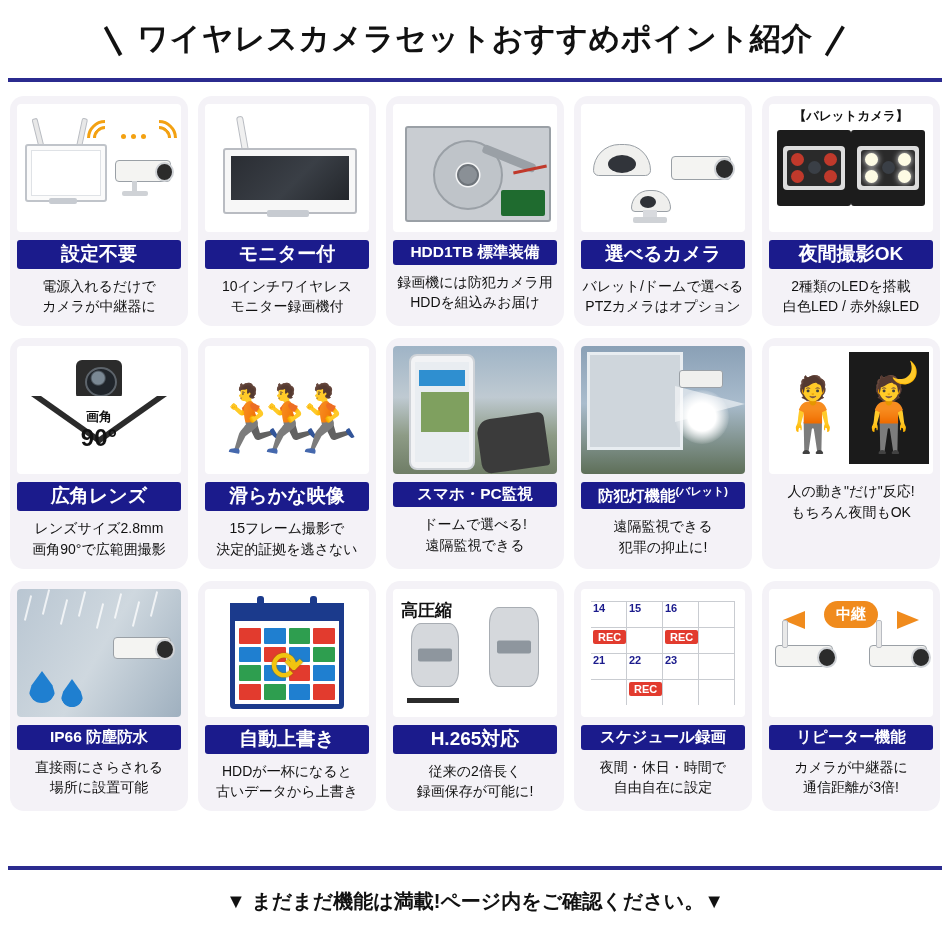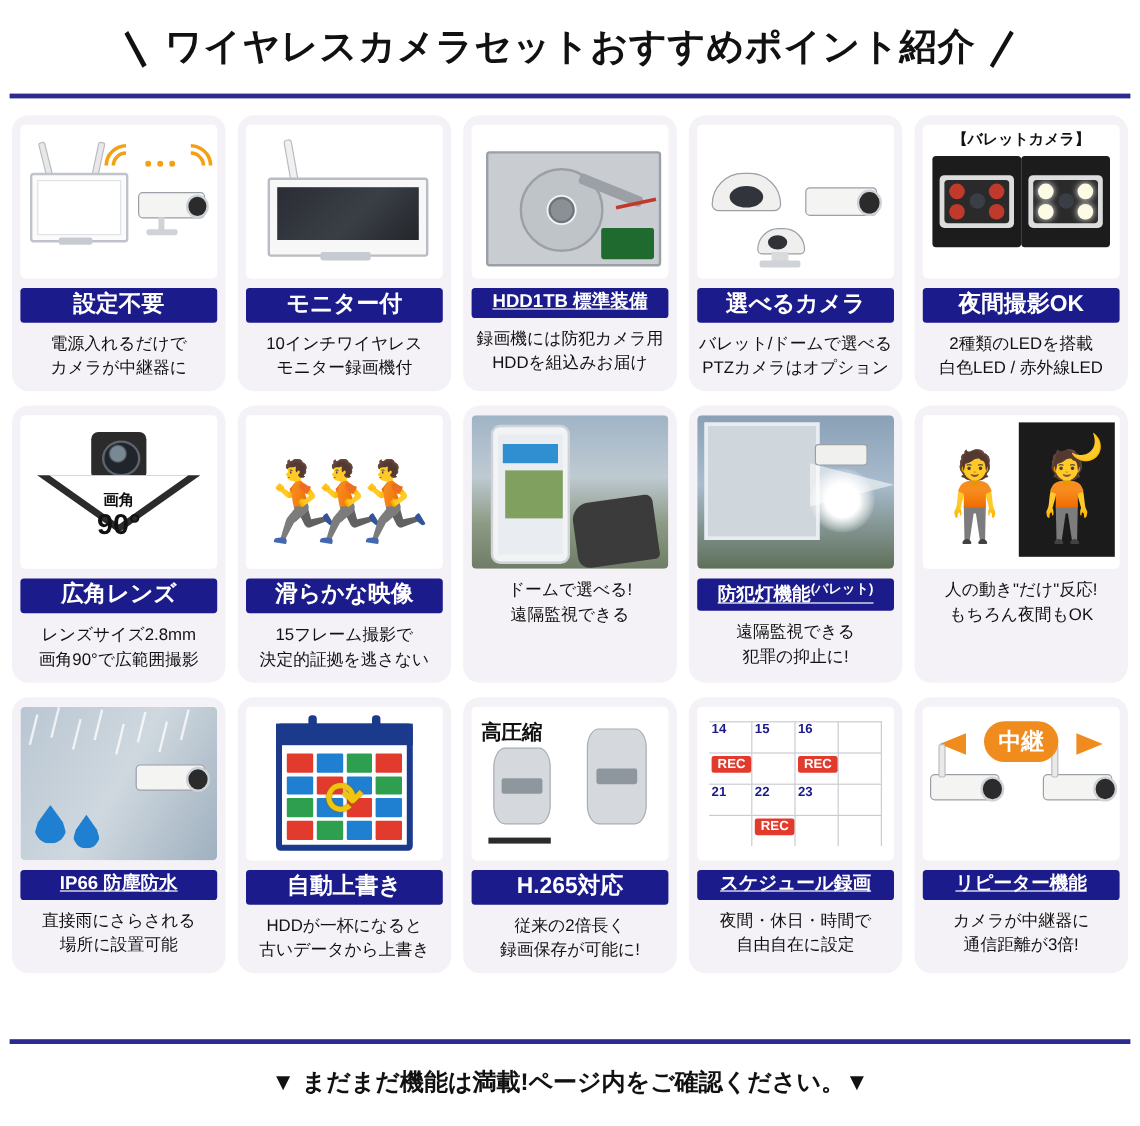--- a/index.html
+++ b/index.html
@@ -78,21 +78,21 @@
     color: #fff;
     text-align: center;
     font-weight: bold;
     font-size: 19px;
     border-radius: 3px;
     padding: 3px 0 4px 0;
     line-height: 1.15;
     white-space: nowrap;
     overflow: hidden;
   }
-  .badge.small { font-size: 15.5px; text-decoration: underline; }
+  .badge.small { font-size: 15.5px; }
   .badge .sup {
     font-size: 11px;
     vertical-align: super;
   }
   .desc {
     margin-top: 7px;
     font-size: 14px;
     line-height: 1.45;
     text-align: center;
     color: #111;
@@ -409,21 +409,21 @@
 
   
   .c15-cam {
     position: absolute; top: 56px; width: 56px; height: 20px;
     background: #f4f4f2; border: 1.5px solid #9aa0a6; border-radius: 4px;
   }
   .c15-cam .lens { position: absolute; right: -5px; top: 1px; width: 16px; height: 17px; border-radius: 50%; background: #2b2b2b; border: 2px solid #cfd2d6; }
   .c15-cam .ant { position: absolute; left: 6px; top: -26px; width: 4px; height: 26px; background: #e9e9e9; border: 1px solid #b9bcc2; border-radius: 2px; }
   .relay-pill {
     position: absolute; left: 50%; top: 12px; transform: translateX(-50%);
-    background: #f08b1d; color: #fff; font-weight: bold; font-size: 19px;
+    background: #f08b1d; color: #fff; font-weight: bold; font-size: 15px;
     border-radius: 20px; padding: 4px 12px; z-index: 3;
   }
   .relay-arrow {
     position: absolute; top: 22px; width: 0; height: 0;
     border-top: 9px solid transparent; border-bottom: 9px solid transparent;
   }
   .ra-left { left: 14px; border-right: 22px solid #f08b1d; }
   .ra-right { right: 14px; border-left: 22px solid #f08b1d; }
 </style>
 </head>
@@ -572,20 +572,21 @@
     <div class="thumb">
       <div class="c8-bg"></div>
       <div class="c8-phone">
           <div class="scr">
             <span class="bar"></span>
             <span class="thumbimg"></span>
           </div>
         </div>
       <div class="c8-hand"></div>
     </div>
+    <div class="badge small">スマホ・PC監視</div>
     <div class="desc">ドームで選べる!
 遠隔監視できる</div>
   </div>
 
   <div class="card">
     <div class="thumb">
       <div class="c9-bg"></div>
       <div class="c9-wall"></div>
       <div class="c9-beam"></div>
       <div class="c9-cam"></div>

